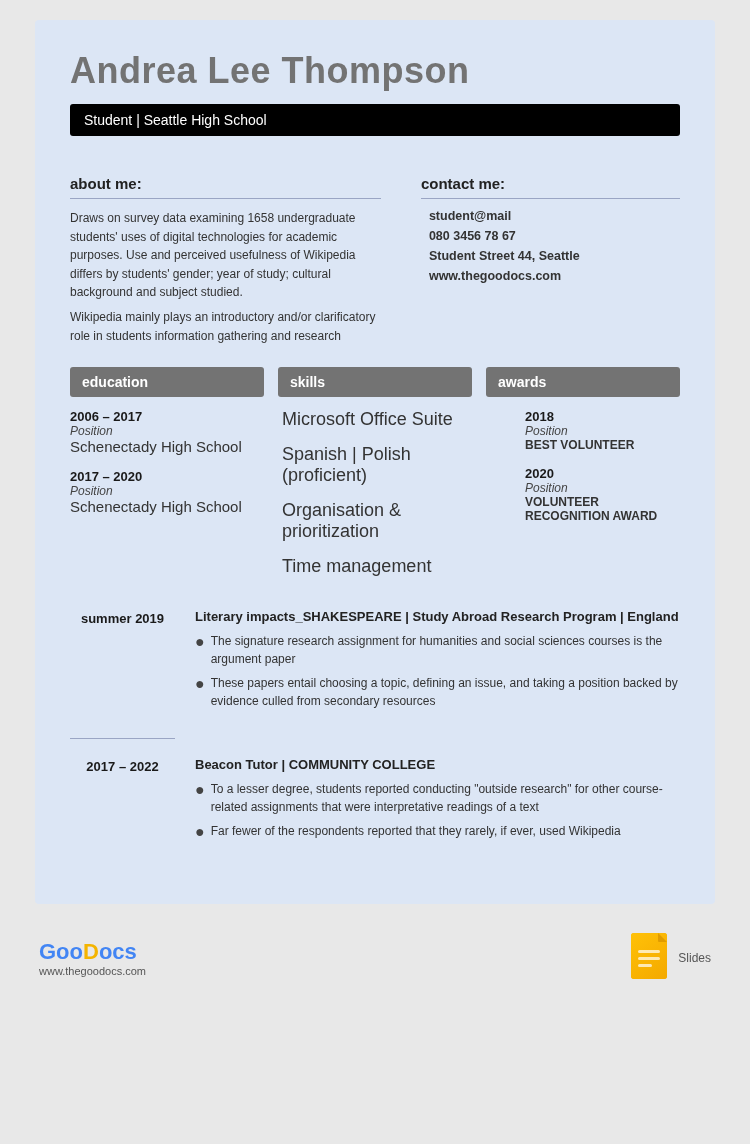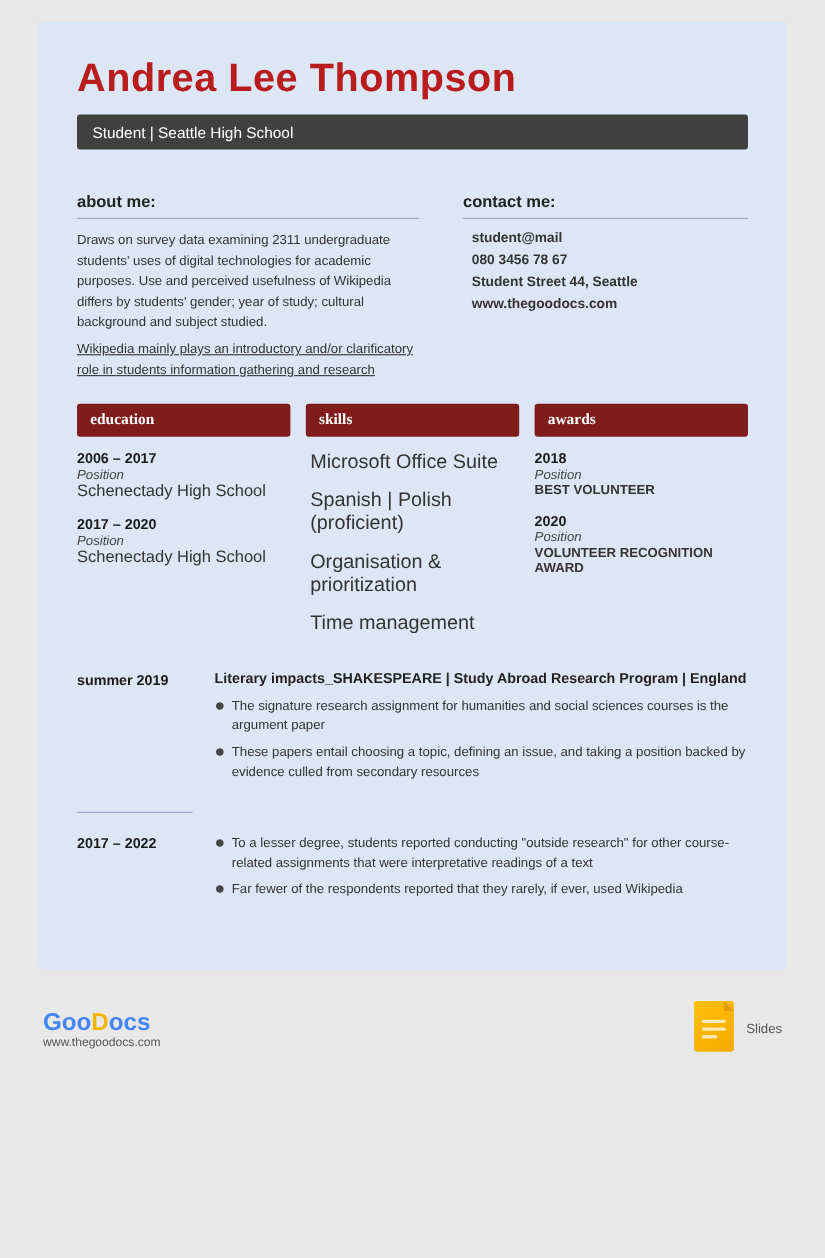--- a/index.html
+++ b/index.html
@@ -25,26 +25,26 @@
     .resume-card {
       width: 680px;
       background: #dce6f5;
       border-radius: 4px;
       padding: 30px 35px 35px 35px;
       margin-bottom: 20px;
     }
     .name-title {
       font-size: 36px;
       font-weight: bold;
-      color: #b91c1c;
+      color: #737373;
       margin-bottom: 12px;
       letter-spacing: 0.5px;
     }
     .subtitle-bar {
-      background: #404040;
+      background: #000000;
       color: #fff;
       font-size: 14px;
       padding: 8px 14px;
       border-radius: 3px;
       margin-bottom: 22px;
     }
     .two-col {
       display: flex;
       gap: 40px;
       margin-bottom: 22px;
@@ -82,28 +82,27 @@
     
     .three-col {
       display: flex;
       gap: 14px;
       margin-bottom: 18px;
     }
     .col-section {
       flex: 1;
     }
     .col-header {
-      background: #7f1d1d;
+      background: #737373;
       color: #fff;
       font-size: 14px;
       font-weight: bold;
       padding: 7px 12px;
       border-radius: 3px;
       margin-bottom: 12px;
-      font-family: Liberation Serif, serif;
     }
     .edu-entry {
       margin-bottom: 14px;
     }
     .edu-year {
       font-weight: bold;
       font-size: 13px;
       color: #1a1a1a;
     }
     .edu-position {
@@ -116,20 +115,21 @@
       color: #333;
     }
     .skill-item {
       font-size: 18px;
       color: #333;
       margin-bottom: 14px;
       padding-left: 4px;
     }
     .award-entry {
       margin-bottom: 14px;
+      margin-left: 39px;
     }
     .award-year {
       font-weight: bold;
       font-size: 13px;
       color: #1a1a1a;
     }
     .award-position {
       font-style: italic;
       font-size: 12px;
       color: #444;
@@ -148,20 +148,21 @@
       gap: 20px;
       margin-bottom: 22px;
     }
     .exp-date-col {
       width: 105px;
       flex-shrink: 0;
       font-size: 13px;
       font-weight: bold;
       color: #1a1a1a;
       padding-top: 2px;
+      text-align: center;
     }
     .exp-content-col {
       flex: 1;
     }
     .exp-title {
       font-size: 13px;
       font-weight: bold;
       color: #222;
       margin-bottom: 8px;
     }
@@ -235,22 +236,22 @@
   <div class="resume-card">
 
     <div class="name-title">Andrea Lee Thompson</div>
 
     <div class="subtitle-bar">Student | Seattle High School</div>
 
     <div class="two-col">
       <div class="about-col">
         <div class="section-heading">about me:</div>
         <hr class="section-divider">
-        <div class="about-text">Draws on survey data examining 2311 undergraduate students' uses of digital technologies for academic purposes. Use and perceived usefulness of Wikipedia differs by students' gender; year of study; cultural background and subject studied.</div>
-        <div class="about-text" style="margin-top:6px;text-decoration:underline;">Wikipedia mainly plays an introductory and/or clarificatory role in students information gathering and research</div>
+        <div class="about-text">Draws on survey data examining 1658 undergraduate students' uses of digital technologies for academic purposes. Use and perceived usefulness of Wikipedia differs by students' gender; year of study; cultural background and subject studied.</div>
+        <div class="about-text" style="margin-top:6px;">Wikipedia mainly plays an introductory and/or clarificatory role in students information gathering and research</div>
       </div>
       <div class="contact-col">
         <div class="section-heading">contact me:</div>
         <hr class="section-divider">
         <div class="contact-item">student@mail</div>
         <div class="contact-item">080 3456 78 67</div>
         <div class="contact-item">Student Street 44, Seattle</div>
         <div class="contact-item">www.thegoodocs.com</div>
       </div>
     </div>
@@ -309,20 +310,21 @@
             <span>These papers entail choosing a topic, defining an issue, and taking a position backed by evidence culled from secondary resources</span>
           </div>
         </div>
       </div>
 
       <hr class="exp-divider">
 
       <div class="exp-row">
         <div class="exp-date-col">2017 – 2022</div>
         <div class="exp-content-col">
+          <div class="exp-title">Beacon Tutor | COMMUNITY COLLEGE</div>
           <div class="exp-bullet">
             <span class="bullet-dot">●</span>
             <span>To a lesser degree, students reported conducting "outside research" for other course-related assignments that were interpretative readings of a text</span>
           </div>
           <div class="exp-bullet">
             <span class="bullet-dot">●</span>
             <span>Far fewer of the respondents reported that they rarely, if ever, used Wikipedia</span>
           </div>
         </div>
       </div>

